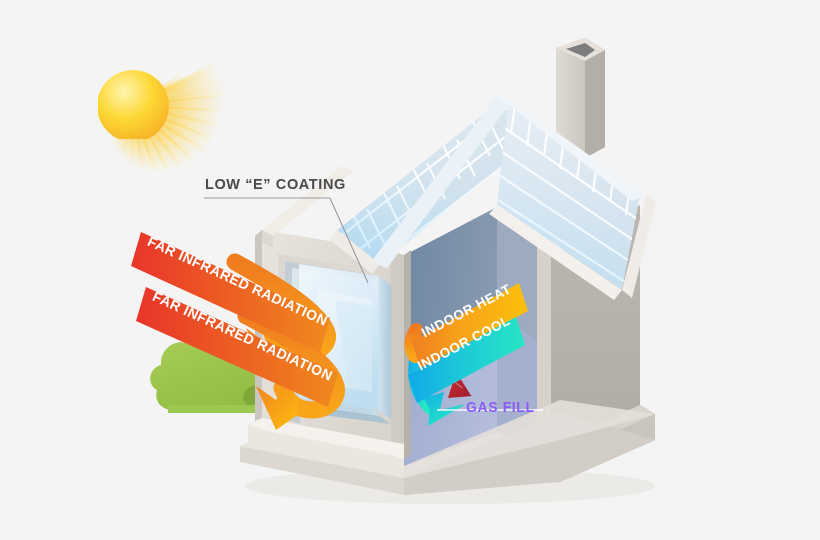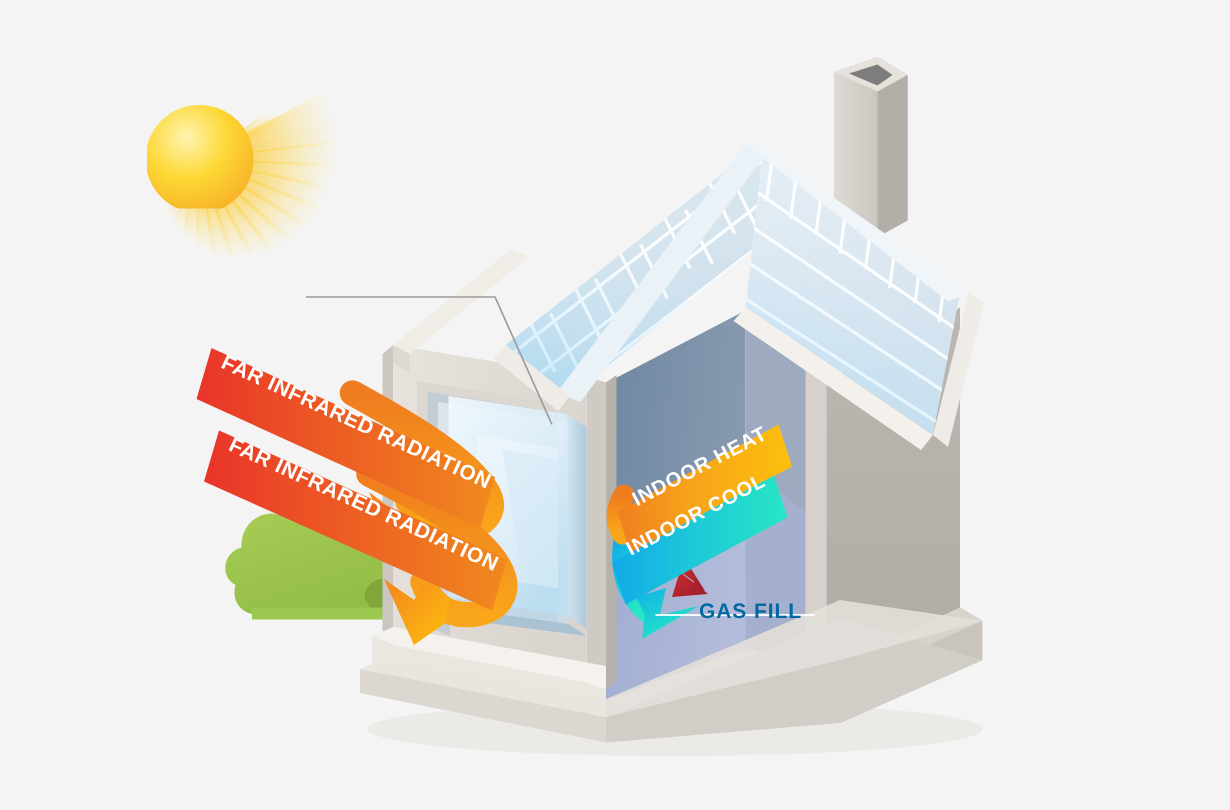--- a/index.html
+++ b/index.html
@@ -38,21 +38,21 @@
     letter-spacing: 0.5px;
     color: #ffffff;
   }
   #txt-fir1 { left: 152px; top: 233px; transform: rotate(24.5deg); transform-origin: left top; }
   #txt-fir2 { left: 157px; top: 288px; transform: rotate(24.5deg); transform-origin: left top; }
   #txt-heat { left: 419px; top: 327px; transform: rotate(-27.5deg); transform-origin: left top; font-size: 13.5px; }
   #txt-cool { left: 415px; top: 360px; transform: rotate(-27.5deg); transform-origin: left top; font-size: 13.5px; }
   #txt-gasfill {
     left: 466px; top: 399px;
     font-size: 14px; font-weight: bold; letter-spacing: 0.6px;
-    color: #0369a1;
+    color: #8b5cf6;
   }
 </style>
 </head>
 <body>
 
 <div id="stage">
 
   <svg id="scene" width="820" height="540" viewBox="0 0 820 540">
     <defs>
 
@@ -333,20 +333,21 @@
     <g>
       <polygon points="412,341 519,283 528,311 420,369" fill="url(#gRibbonOrange)"></polygon>
     </g>
     <g>
       <polygon points="408,375 516,317 525,345 417,403" fill="url(#gRibbonCyan)"></polygon>
     </g>
 
     <line x1="437" y1="410" x2="543" y2="410" stroke="#ffffff" stroke-width="1.4" opacity="0.9"></line>
   </svg>
 
+  <div class="lbl" id="callout-low-e">LOW “E” COATING</div>
 
   <div class="lbl ribbon-text" id="txt-fir1">FAR INFRARED RADIATION</div>
 
   <div class="lbl ribbon-text" id="txt-fir2">FAR INFRARED RADIATION</div>
 
   <div class="lbl ribbon-text" id="txt-heat">INDOOR HEAT</div>
 
   <div class="lbl ribbon-text" id="txt-cool">INDOOR COOL</div>
 
   <div class="lbl" id="txt-gasfill">GAS FILL</div>

